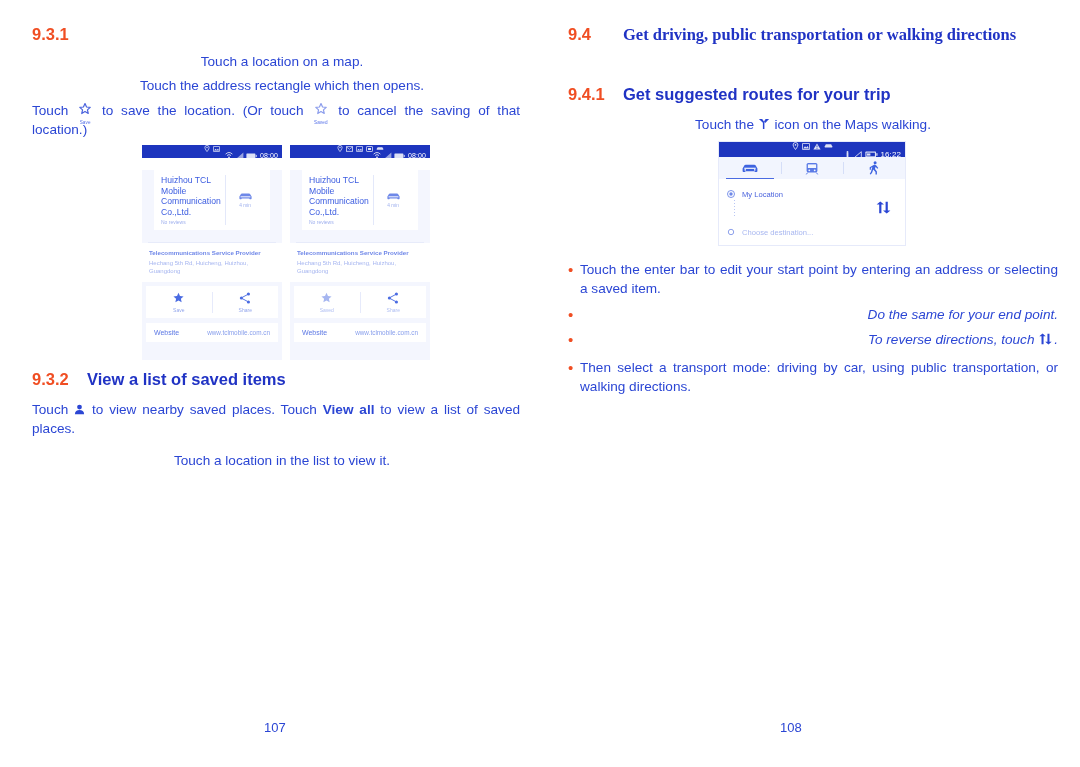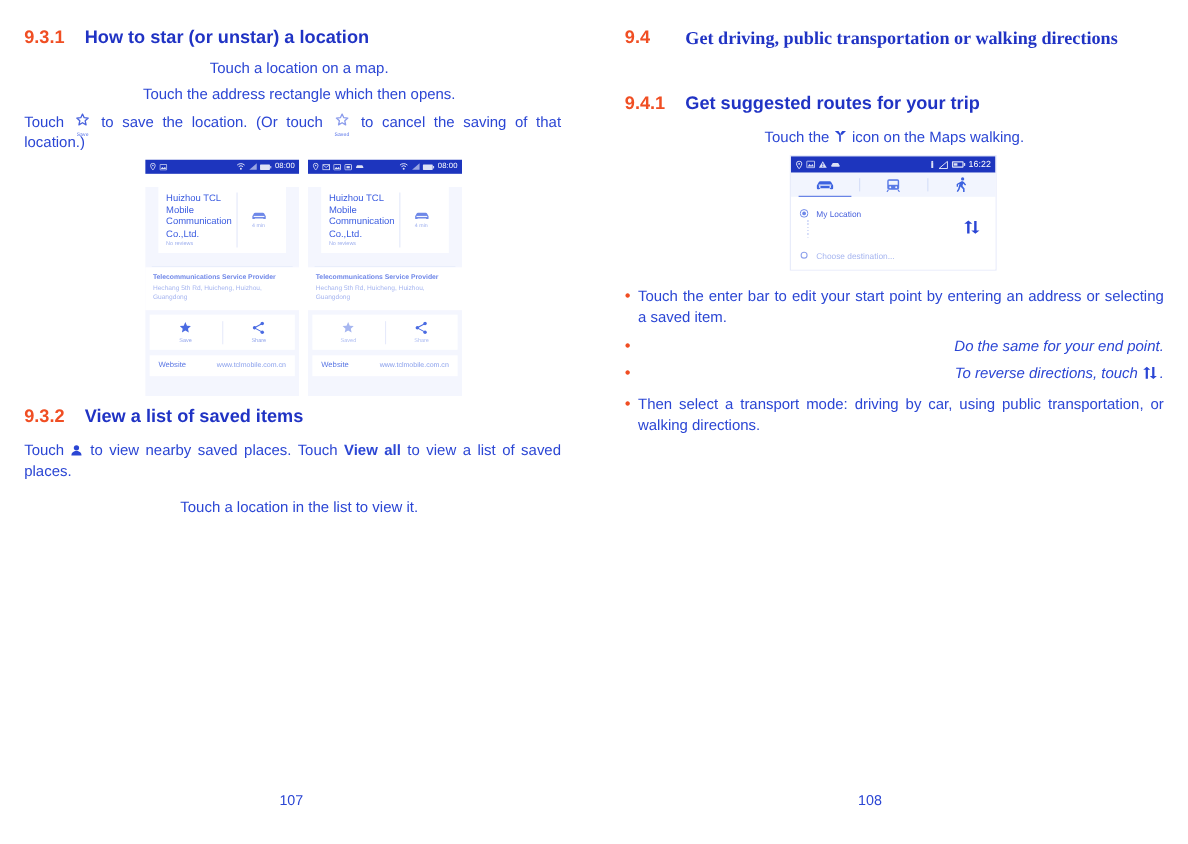--- a/index.html
+++ b/index.html
@@ -19,21 +19,21 @@
     top: 0; left: 0;
     width: 1080px;
     height: 767px;
   }
   .col {
     position: absolute;
     top: 0;
     width: 500px;
     height: 767px;
   }
-  .col-left  { left: 22px; }
+  .col-left  { left: 32px; }
   .col-right { left: 568px; }
 
   
   .h-row {
     display: flex;
     align-items: flex-start;
     margin: 0;
   }
   .h-num {
     color: #F04E23;
@@ -101,20 +101,21 @@
     background: #ffffff;
     overflow: hidden;
   }
   .statusbar {
     height: 13px;
     background: #1D35BE;
     display: flex;
     align-items: center;
     padding: 0 4px;
     box-sizing: border-box;
+    flex-direction: column;
   }
   .sb-left  { display: flex; align-items: center; gap: 3px; }
   .sb-right { margin-left: auto; display: flex; align-items: center; gap: 2.5px; }
   .sb-time {
     color: #ffffff;
     font-size: 7px;
     letter-spacing: .1px;
     font-family: "Liberation Sans", sans-serif;
   }
   .sb-ico { opacity: .85; }
@@ -254,21 +255,20 @@
 </style>
 </head>
 <body>
 
 <div class="page">
 
   <div class="col col-left">
 
     <div class="h-row h1" style="position:absolute;top:24px;left:0;width:500px;">
       <span class="h-num">9.3.1</span>
-      <span class="h-txt">How to star (or unstar) a location</span>
     </div>
 
     <p class="p nojust" style="position:absolute;top:53px;left:0;width:500px;">Touch a location on a map.</p>
 
     <p class="p nojust" style="position:absolute;top:77px;left:0;width:500px;">Touch the address rectangle which then opens.</p>
 
     <p class="p" style="position:absolute;top:102px;left:0;width:488px;"><span>Touch</span>
       <span class="ic" style="width:18px;height:14px;">
         <svg width="14" height="12" viewBox="0 0 14 12" style="margin:0 auto;">
           <path d="M7 0.6 L8.55 4.0 L12.2 4.35 L9.45 6.85 L10.25 10.5 L7 8.6 L3.75 10.5 L4.55 6.85 L1.8 4.35 L5.45 4.0 Z" fill="none" stroke="#4A63DD" stroke-width="1.2" stroke-linejoin="round"></path>

